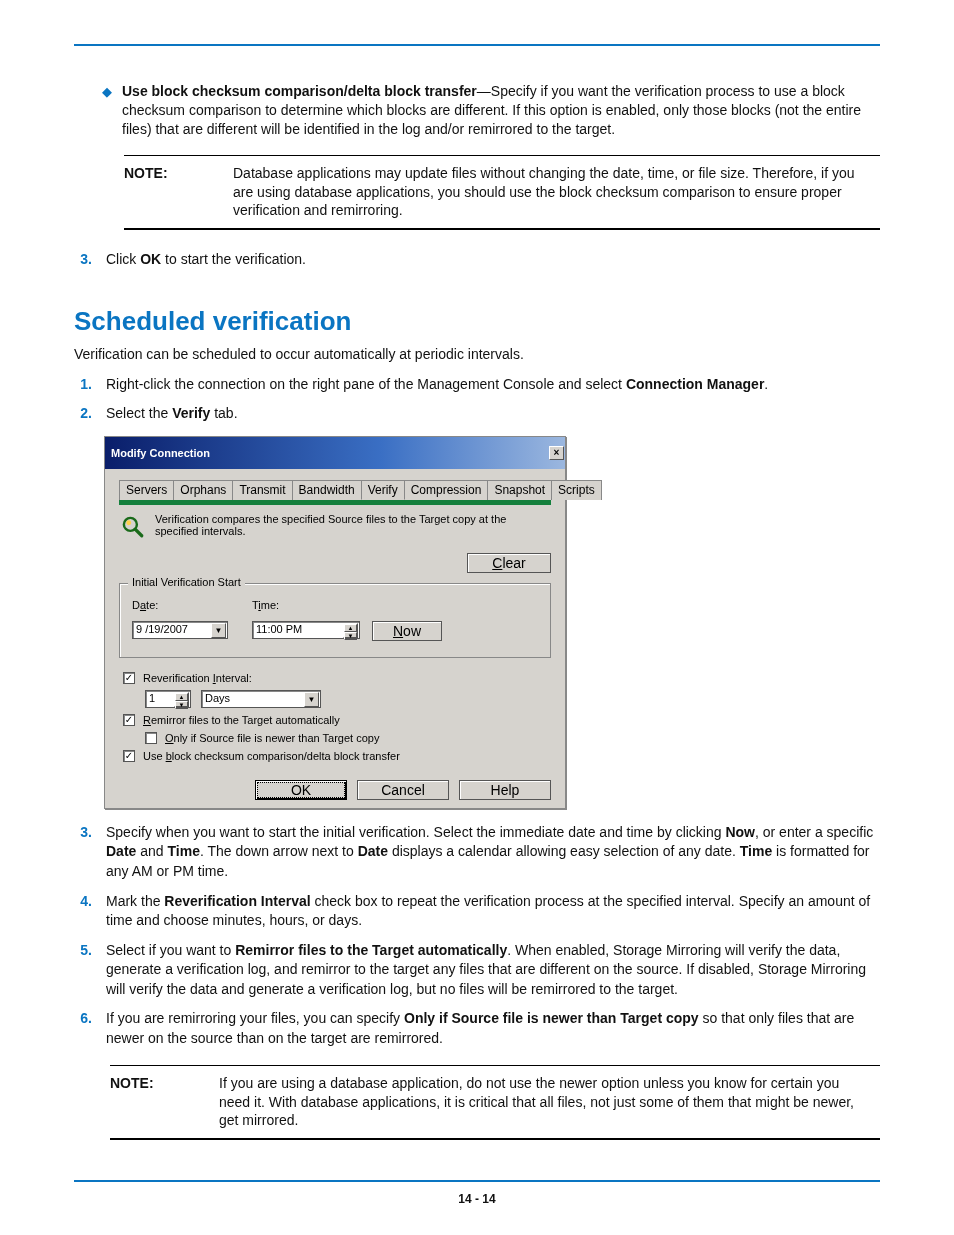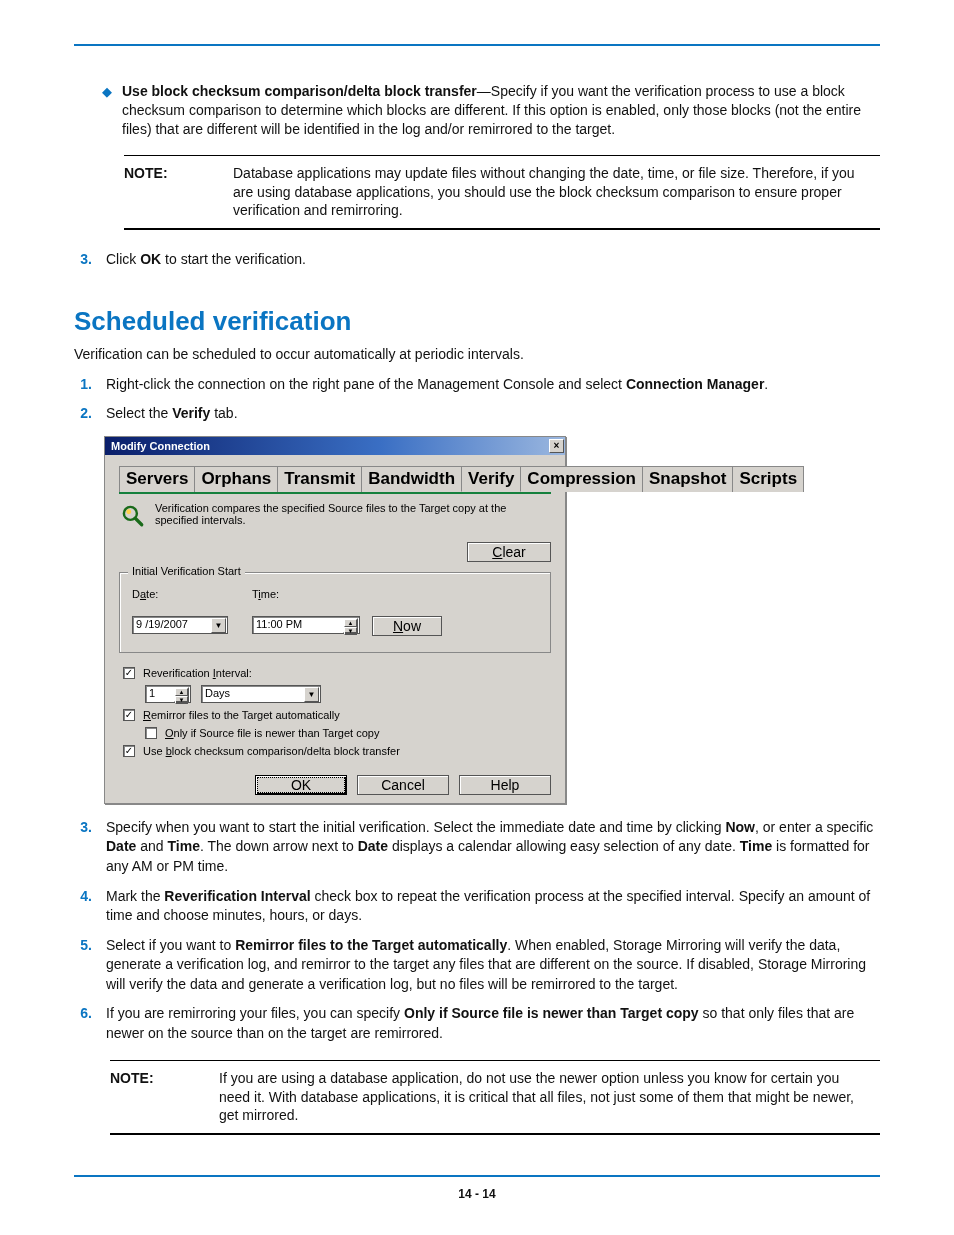--- a/index.html
+++ b/index.html
@@ -105,21 +105,21 @@
     width: 460px;
     margin: 12px 0 14px 30px;
     border: 1px solid #888;
     background: #d6d3ce;
     font-family: Tahoma, "MS Sans Serif", Arial, sans-serif;
     font-size: 11px;
     color: #000;
     box-shadow: 1px 1px 0 #888;
   }
   .titlebar {
-    height: 18px;
+    height: 32px;
     background: linear-gradient(to right, #0a1e6a, #3a6fc4 60%, #9bb7df);
     color: #fff;
     display: flex;
     align-items: center;
     justify-content: space-between;
     padding: 0 1px 0 6px;
     font-weight: bold;
     font-size: 11px;
   }
   .titlebar .close {
@@ -134,24 +134,23 @@
     font-size: 10px;
     line-height: 12px;
     text-align: center;
     box-sizing: border-box;
   }
   .dlg-body {
     padding: 10px 14px 8px 14px;
   }
   .tabs {
     display: flex;
-    border-bottom: 3px solid #15803d;
+    border-bottom: 6px solid #15803d;
     margin-bottom: 8px;
-    font-size: 17px;
-    font-weight: bold;
+    font-size: 12px;
   }
   .tab {
     padding: 2px 6px;
     border: 1px solid #888;
     border-bottom: none;
     background: #d6d3ce;
     margin-right: -1px;
     position: relative;
     top: 1px;
     color: #000;
@@ -198,21 +197,21 @@
   }
   .fieldset .legend {
     position: absolute;
     top: -8px;
     left: 8px;
     background: #d6d3ce;
     padding: 0 4px;
     font-size: 11px;
   }
   .row { display: flex; align-items: center; gap: 10px; margin: 4px 0; }
-  .col { display: flex; flex-direction: column; gap: 16px; }
+  .col { display: flex; flex-direction: column; gap: 10px; }
   .lbl { font-size: 11px; }
   .u { text-decoration: underline; }
   .input {
     background: #fff;
     border: 1px solid #555;
     box-shadow: inset 1px 1px 0 #888;
     height: 18px;
     box-sizing: border-box;
     padding: 1px 18px 1px 3px;
     font-size: 11px;

